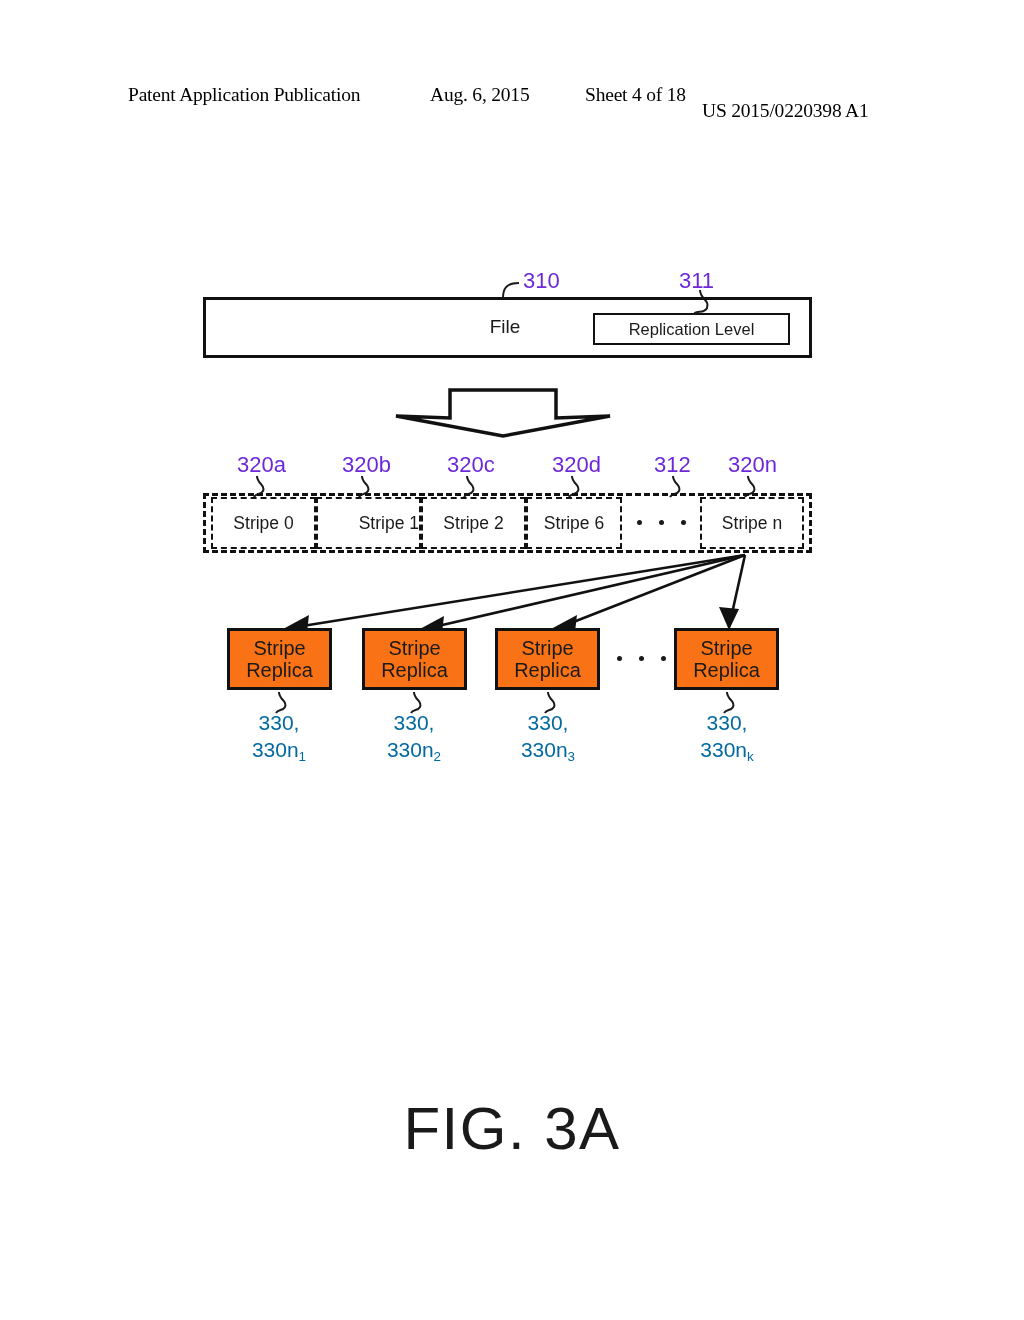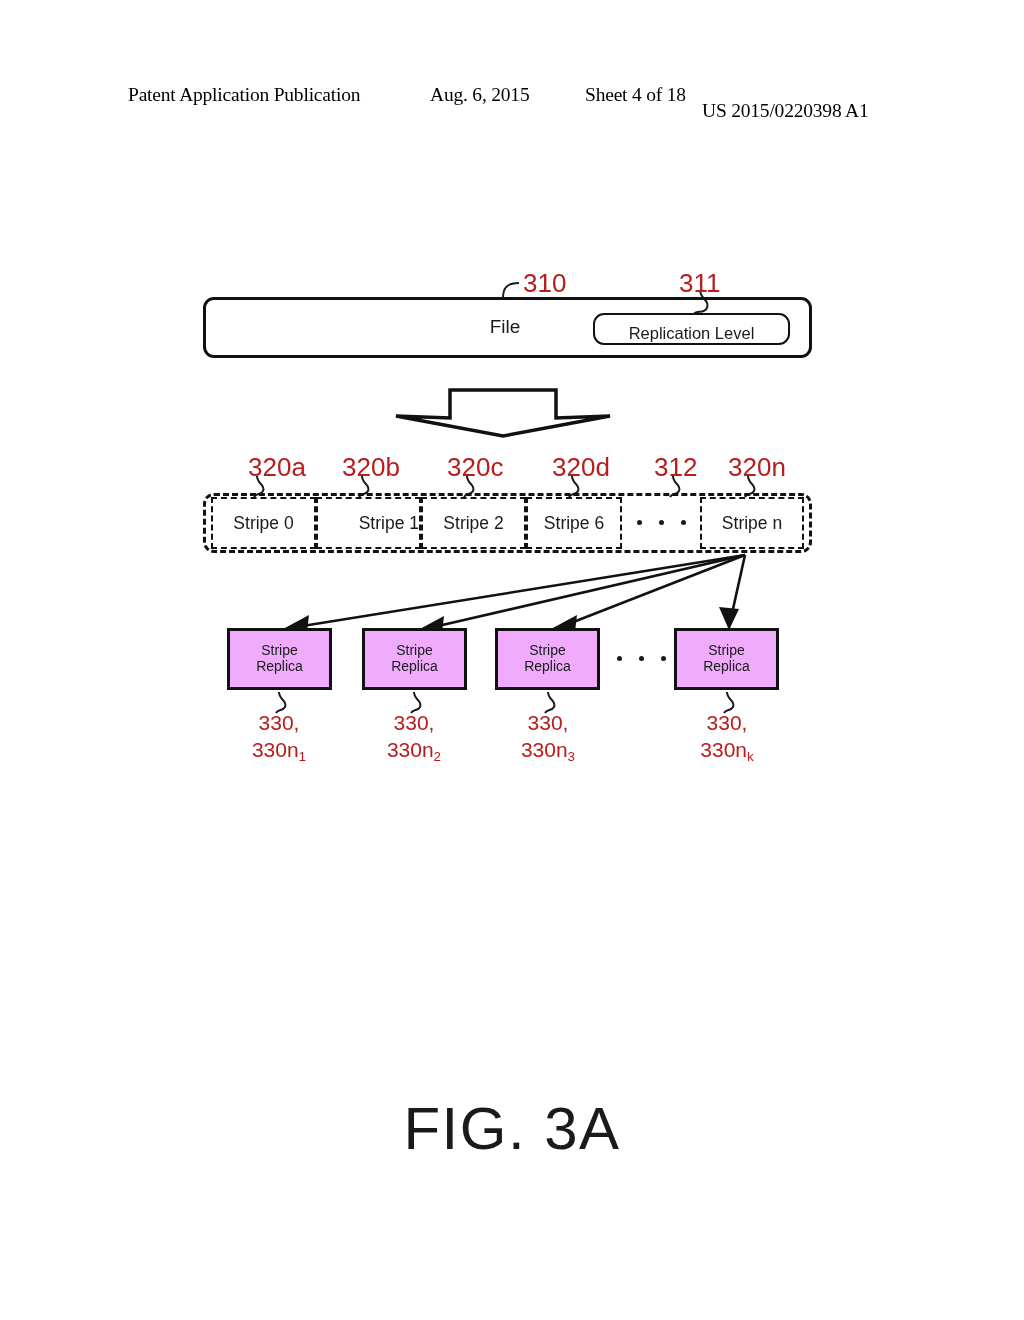--- a/index.html
+++ b/index.html
@@ -49,26 +49,25 @@
     width: 1024px;
     height: 1320px;
   }
 
   
   .fig-box {
     position: absolute;
     box-sizing: border-box;
     background: transparent;
     display: flex;
-    align-items: flex-end;
+    align-items: center;
     justify-content: center;
     text-align: center;
     font-family: "Liberation Sans", sans-serif;
     color: #1a1a1a;
-    border-radius: 11px;
   }
 
   #file-box {
     left: 203px;
     top: 297px;
     width: 609px;
     height: 61px;
     border: 3px solid #111;
   }
   #file-label {
@@ -117,42 +116,42 @@
     position: absolute;
     box-sizing: border-box;
     border: 3px solid #111;
     width: 105px;
     height: 62px;
     top: 628px;
     display: flex;
     flex-direction: column;
     align-items: center;
     justify-content: center;
-    font-size: 14px;
+    font-size: 20px;
     line-height: 1.12;
     color: #1a1a1a;
-    background: #f0abfc;
+    background: #f97316;
   }
 
   
   .ref-label {
     position: absolute;
     font-family: "Liberation Sans", sans-serif;
-    font-size: 26px;
-    color: #b91c1c;
+    font-size: 22px;
+    color: #6d28d9;
     white-space: nowrap;
   }
 
   .replica-ref {
     position: absolute;
     width: 120px;
     text-align: center;
     font-family: "Liberation Sans", sans-serif;
     font-size: 21px;
-    color: #b91c1c;
+    color: #0369a1;
     line-height: 1.28;
   }
   .replica-ref sub {
     font-size: 0.64em;
     vertical-align: -0.28em;
   }
 
   
   .dots {
     position: absolute;
@@ -252,21 +251,21 @@
   </div>
   <div class="dots" style="left:637px; top:520px;">
     <i></i>
     <i></i>
     <i></i>
   </div>
   <div class="stripe-box" style="left:700px; width:104px;">
     <span>Stripe n</span>
   </div>
 
-  <div class="ref-label" style="left:237px; top:452px;margin-left:11px;">320a</div>
+  <div class="ref-label" style="left:237px; top:452px;">320a</div>
   <div class="ref-label" style="left:342px; top:452px;">320b</div>
   <div class="ref-label" style="left:447px; top:452px;">320c</div>
   <div class="ref-label" style="left:552px; top:452px;">320d</div>
   <div class="ref-label" style="left:654px; top:452px;">312</div>
   <div class="ref-label" style="left:728px; top:452px;">320n</div>
 
   <div class="replica-box" style="left:227px;">
     <span>Stripe</span>
     <span>Replica</span>
   </div>

